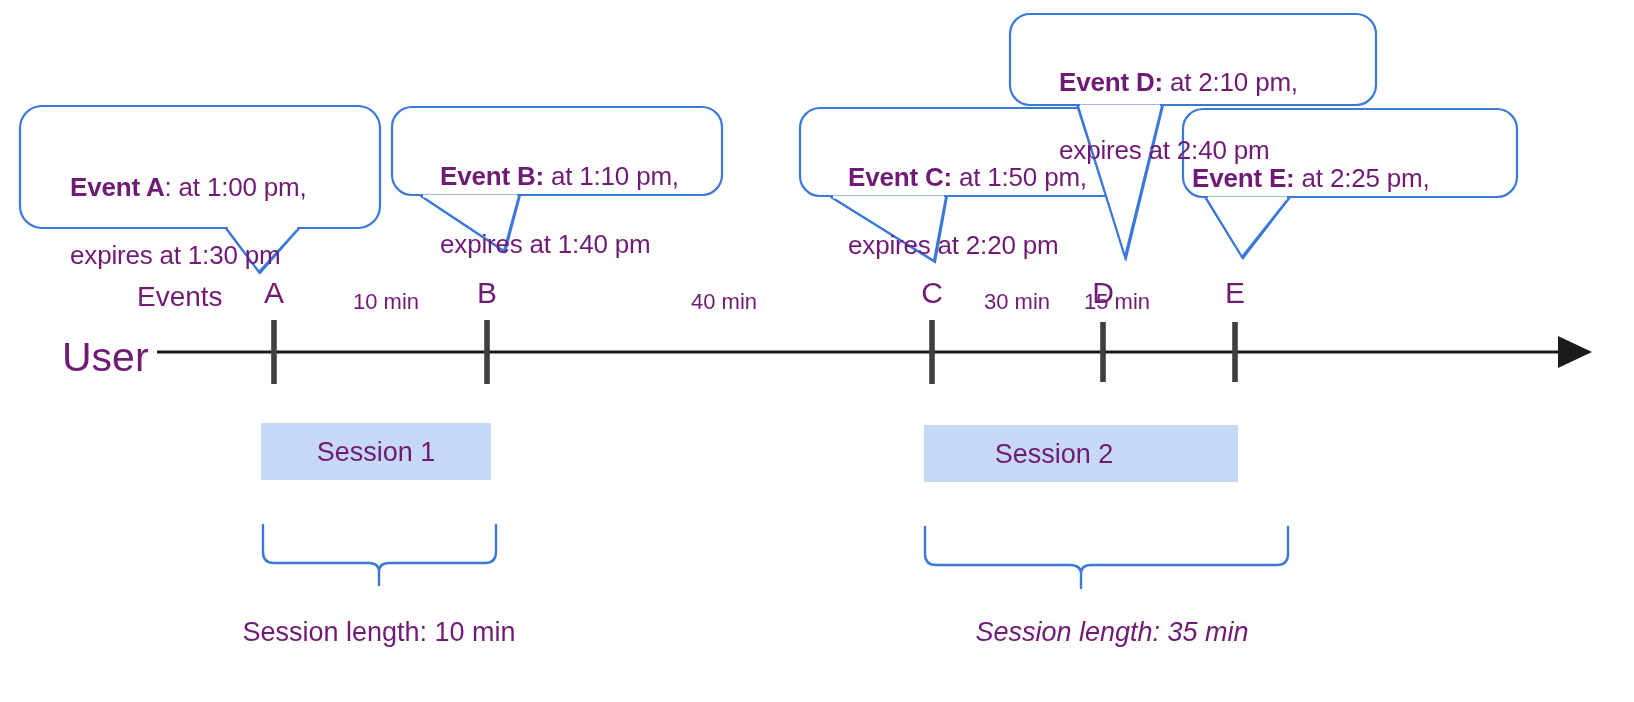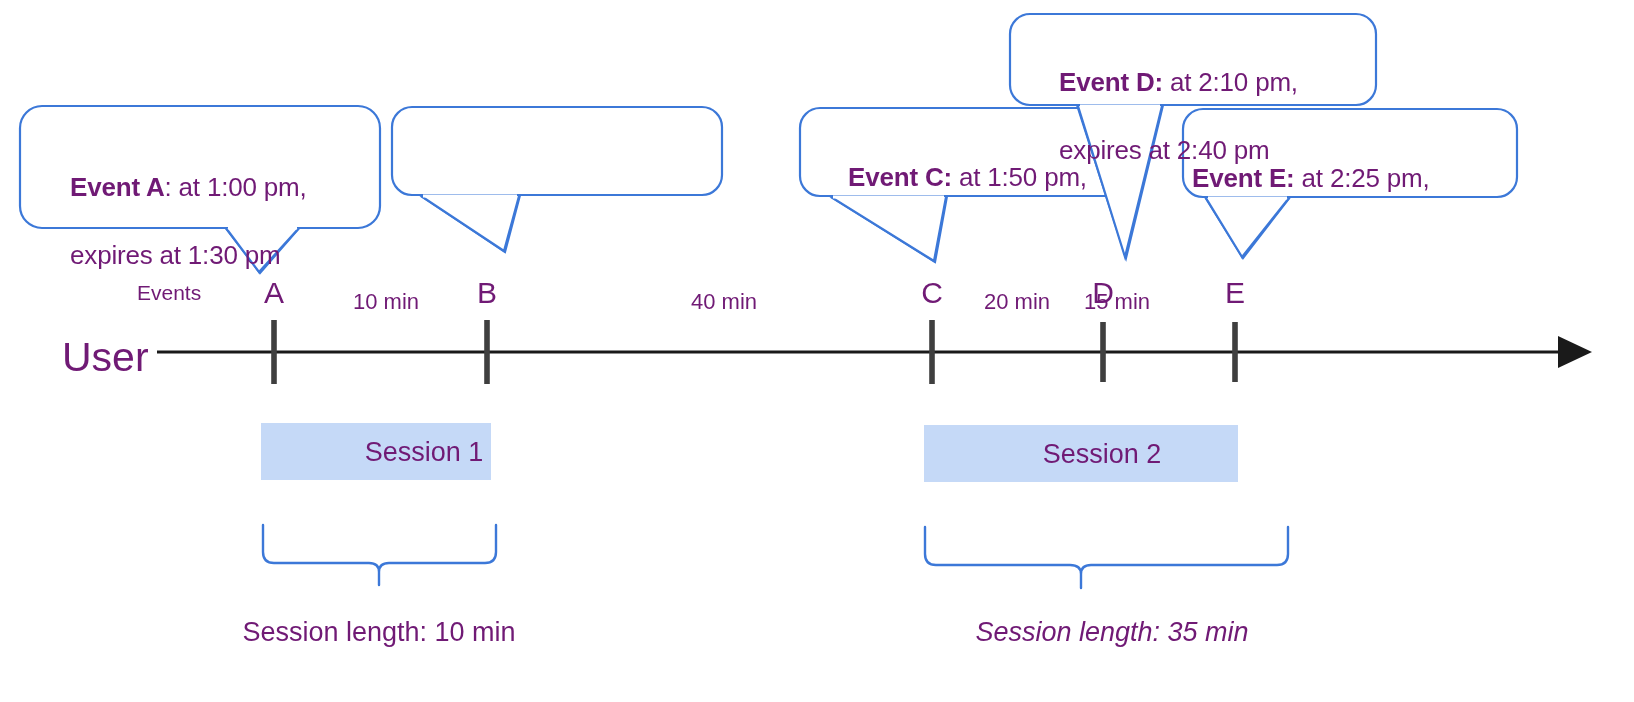--- a/index.html
+++ b/index.html
@@ -69,33 +69,32 @@
   .callout-text {
     font-size: 26px;
     line-height: 34px;
     letter-spacing: -0.2px;
   }
   .marker-label {
     font-size: 30px;
     text-align: center;
   }
   .events-label {
-    font-size: 21px;
+    font-size: 28px;
   }
   .gap-label {
     font-size: 22px;
     text-align: center;
   }
   .user-label {
     font-size: 41px;
   }
   .session-label {
     font-size: 27px;
     text-align: center;
-    padding-left: 48px;
   }
   .length-label {
     font-size: 27px;
     text-align: center;
   }
 </style>
 </head>
 <body>
 
 <div id="diagram-root">
@@ -157,23 +156,28 @@
     <g>
       <path class="brace" d="M 925,527 L 925,554 Q 925,565 936,565 L 1070,565 Q 1081,565 1081,574 L 1081,588 L 1081,574 Q 1081,565 1091,565 L 1277,565 Q 1288,565 1288,554 L 1288,527"></path>
     </g>
   </svg>
 
   <div class="txt callout-text" style="left:42px; top:136px; width:330px;">
     <span style="font-weight:bold;">Event A</span><span>: at 1:00 pm,</span><br>
     <span>expires at 1:30 pm</span>
   </div>
 
+  <div class="txt callout-text" style="left:412px; top:125px; width:310px;">
+    <span style="font-weight:bold;">Event B:</span><span> at 1:10 pm,</span><br>
+    <span>expires at 1:40 pm</span>
+  </div>
 
   <div class="txt callout-text" style="left:820px; top:126px; width:315px;">
     <span style="font-weight:bold;">Event C:</span><span> at 1:50 pm,</span><br>
+    <span>expires at 2:20 pm</span>
   </div>
 
   <div class="txt callout-text" style="left:1031px; top:31px; width:345px;">
     <span style="font-weight:bold;">Event D:</span><span> at 2:10 pm,</span><br>
     <span>expires at 2:40 pm</span>
   </div>
 
   <div class="txt callout-text" style="left:1164px; top:127px; width:313px;">
     <span style="font-weight:bold;">Event E:</span><span> at 2:25 pm,</span><br>
   </div>
@@ -183,21 +187,21 @@
   <div class="txt user-label" style="left:62px; top:334px;">User</div>
 
   <div class="txt marker-label" style="left:254px; top:276px; width:40px;">A</div>
   <div class="txt marker-label" style="left:467px; top:276px; width:40px;">B</div>
   <div class="txt marker-label" style="left:912px; top:276px; width:40px;">C</div>
   <div class="txt marker-label" style="left:1083px; top:276px; width:40px;">D</div>
   <div class="txt marker-label" style="left:1215px; top:276px; width:40px;">E</div>
 
   <div class="txt gap-label" style="left:331px; top:289px; width:110px;">10 min</div>
   <div class="txt gap-label" style="left:669px; top:289px; width:110px;">40 min</div>
-  <div class="txt gap-label" style="left:962px; top:289px; width:110px;">20 min</div>
+  <div class="txt gap-label" style="left:962px; top:289px; width:110px;">30 min</div>
   <div class="txt gap-label" style="left:1062px; top:289px; width:110px;">15 min</div>
 
   <div class="txt session-label" style="left:261px; top:437px; width:230px;">Session 1</div>
   <div class="txt session-label" style="left:924px; top:439px; width:260px;">Session 2</div>
 
   <div class="txt length-label" style="left:199px; top:617px; width:360px;">Session length: 10 min</div>
   <div class="txt length-label" style="left:932px; top:617px; width:360px;font-style:italic;">Session length: 35 min</div>
 
 </div>
 

